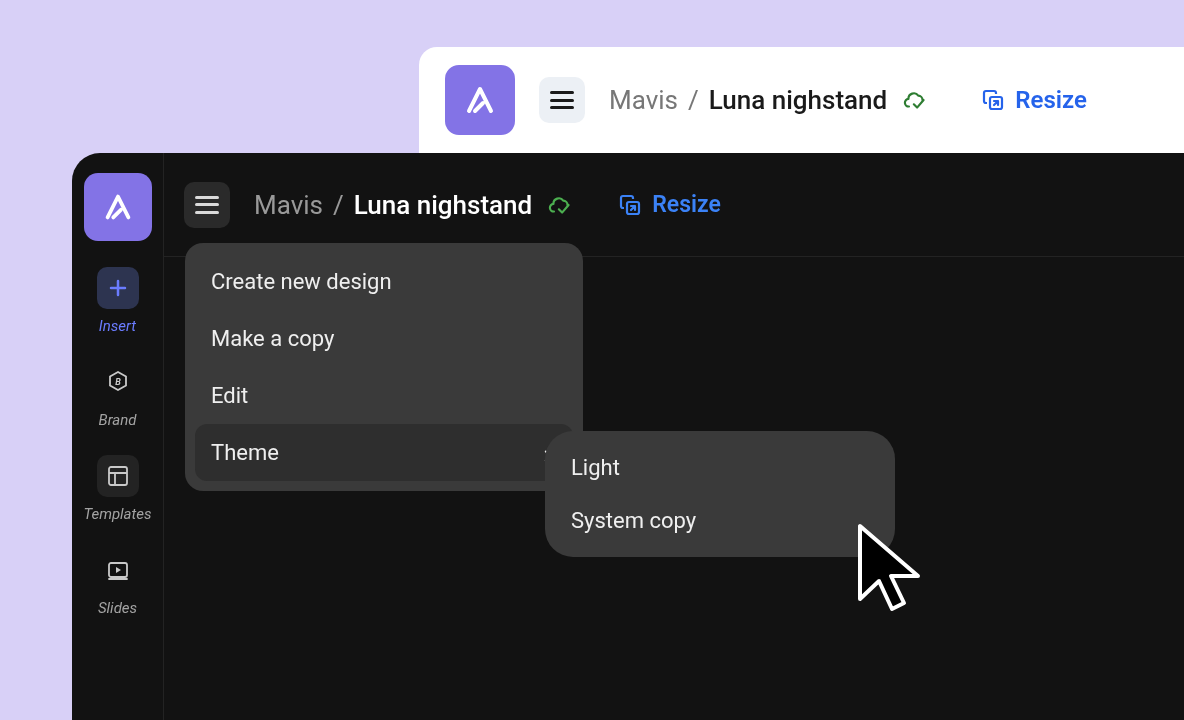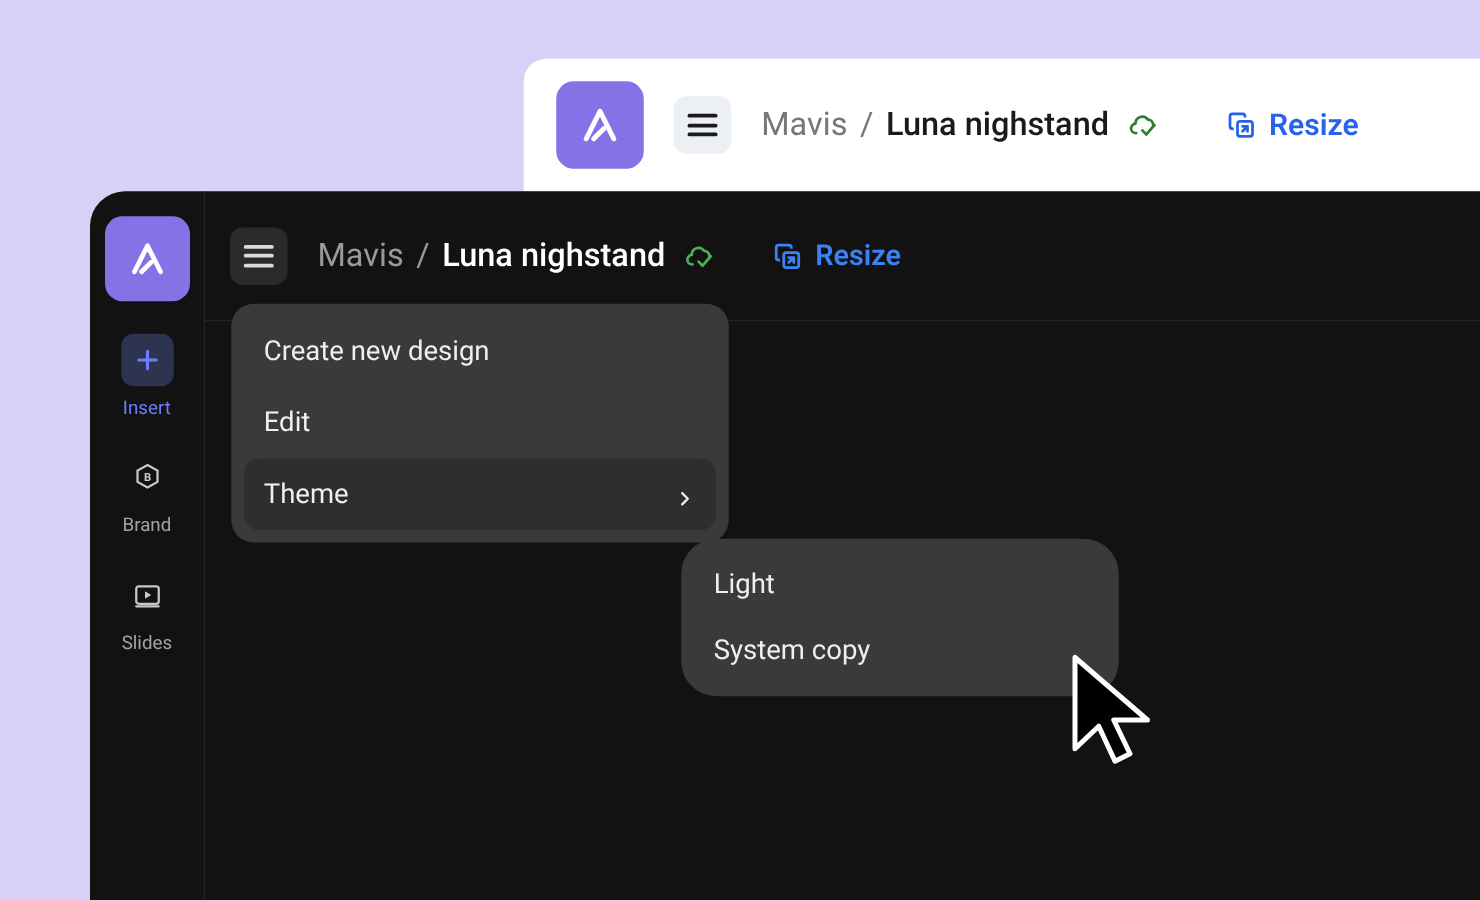--- a/index.html
+++ b/index.html
@@ -119,20 +119,21 @@
       justify-content: center;
     }
     .sidebar-logo svg { width: 36px; height: 36px; }
 
     .sidebar-item {
       display: flex;
       flex-direction: column;
       align-items: center;
       gap: 8px;
       width: 100%;
+      font-style: italic;
     }
 
     .sidebar-icon {
       width: 42px;
       height: 42px;
       border-radius: 10px;
       display: flex;
       align-items: center;
       justify-content: center;
       color: #C9C9C9;
@@ -308,20 +309,29 @@
     <div class="sidebar-item">
       <div class="sidebar-icon">
         <svg viewBox="0 0 24 24" fill="none">
             <path d="M12 2l8 4.5v9L12 20l-8-4.5v-9L12 2z" stroke="currentColor" stroke-width="1.8"></path>
             <text x="12" y="15" text-anchor="middle" font-size="9" fill="currentColor" font-weight="bold">B</text>
           </svg>
       </div>
       <span class="sidebar-label">Brand</span>
     </div>
 
+    <div class="sidebar-item">
+      <div class="sidebar-icon boxed">
+        <svg viewBox="0 0 24 24" fill="none">
+            <rect x="3" y="3" width="18" height="18" rx="2" stroke="currentColor" stroke-width="1.8"></rect>
+            <path d="M3 9h18M9 9v12" stroke="currentColor" stroke-width="1.8"></path>
+          </svg>
+      </div>
+      <span class="sidebar-label">Templates</span>
+    </div>
 
 
     <div class="sidebar-item">
       <div class="sidebar-icon">
         <svg viewBox="0 0 24 24" fill="none">
             <rect x="3" y="5" width="18" height="14" rx="2" stroke="currentColor" stroke-width="1.8"></rect>
             <path d="M10 9l5 3-5 3V9z" fill="currentColor"></path>
             <path d="M3 21h18" stroke="currentColor" stroke-width="1.8" stroke-linecap="round"></path>
           </svg>
       </div>
@@ -357,20 +367,23 @@
         </svg>
         <span>Resize</span>
       </div>
     </div>
 
     <div class="dropdown">
       <div class="dropdown-item">
         <span>Create new design</span>
       </div>
       <div class="dropdown-item">
+        <span>Make a copy</span>
+      </div>
+      <div class="dropdown-item">
         <span>Edit</span>
       </div>
       <div class="dropdown-item hovered">
         <span>Theme</span>
         <svg viewBox="0 0 24 24" fill="none">
             <path d="M9 6l6 6-6 6" stroke="#EFEFEF" stroke-width="2.5" stroke-linecap="round" stroke-linejoin="round"></path>
           </svg>
       </div>
     </div>
 

